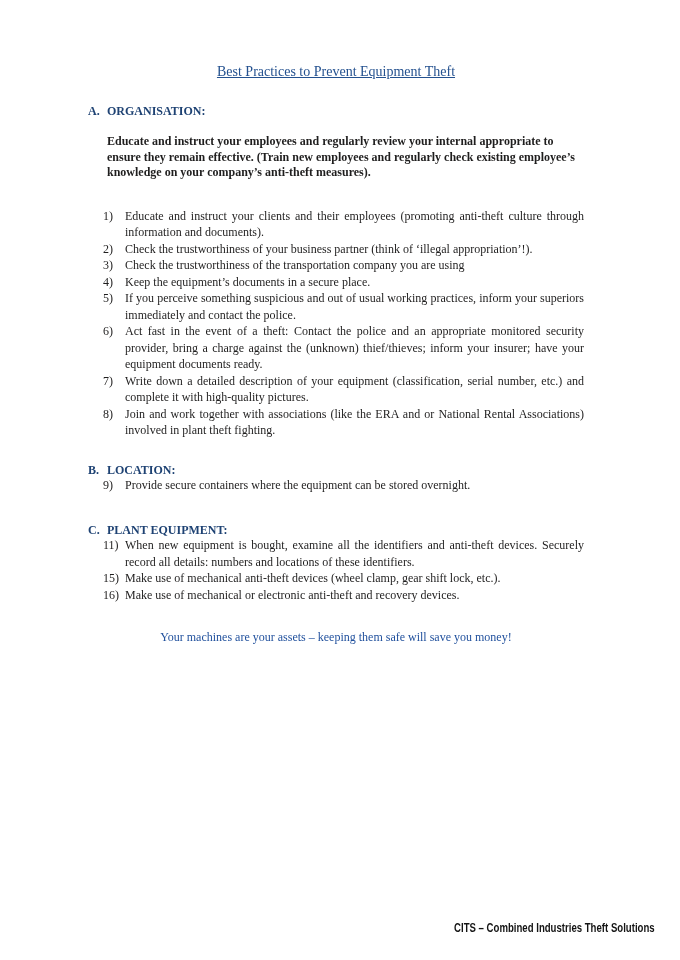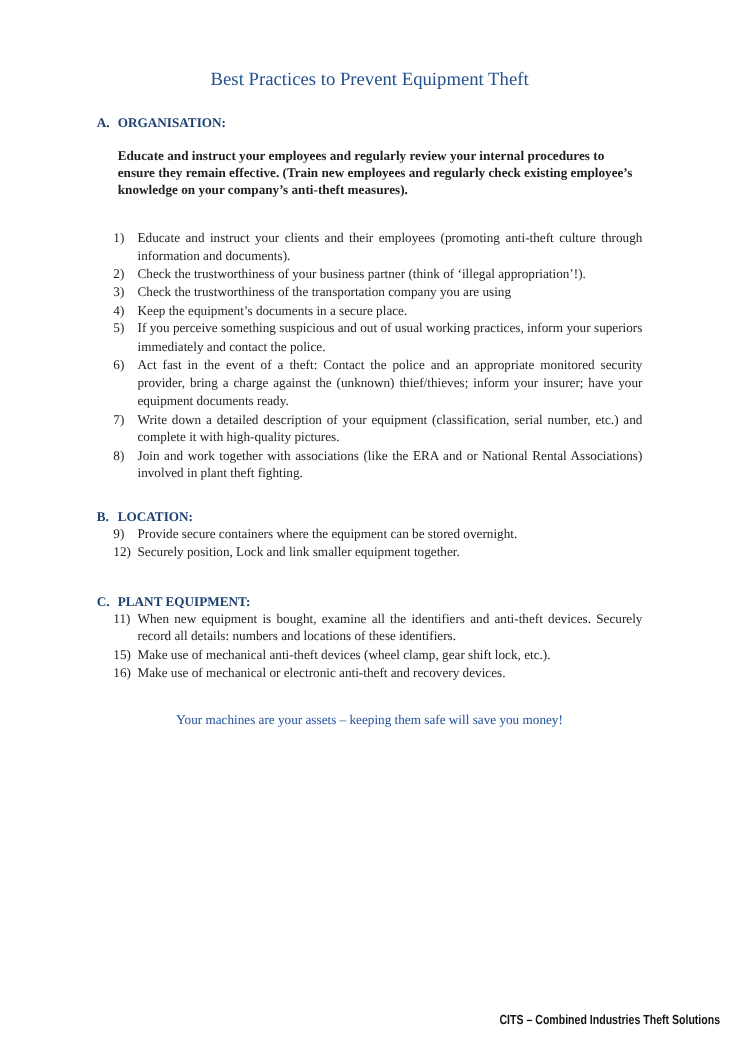--- a/index.html
+++ b/index.html
@@ -22,22 +22,23 @@
     position: absolute;
     left: 88px;
     top: 64px;
     width: 496px;
     font-size: 12px;
     color: var(--body-text);
   }
   .doc-title {
     text-align: center;
     color: var(--title-blue);
-    font-size: 17px;
+    font-size: 14px;
     line-height: 16px;
+    text-decoration: underline;
   }
   .sec-heading {
     display: flex;
     margin-top: 24px;
     font-weight: bold;
     color: var(--heading-blue);
     font-size: 12px;
     line-height: 14px;
   }
   .sec-letter { flex: none; width: 19px; }
@@ -84,21 +85,21 @@
 <div class="page">
   <div class="content">
 
     <div class="doc-title">Best Practices to Prevent Equipment Theft</div>
 
     <div>
       <div class="sec-heading">
         <span class="sec-letter">A.</span>
         <span class="sec-title">ORGANISATION:</span>
       </div>
-      <p class="intro">Educate and instruct your employees and regularly review your internal procedures to ensure they remain effective. (Train new employees and regularly check existing employee’s knowledge on your company’s anti-theft measures).</p>
+      <p class="intro">Educate and instruct your employees and regularly review your internal appropriate to ensure they remain effective. (Train new employees and regularly check existing employee’s knowledge on your company’s anti-theft measures).</p>
       <div class="list list-a">
         <div class="li">
           <span class="num">1)</span>
           <span class="txt">Educate and instruct your clients and their employees (promoting anti-theft culture through information and documents).</span>
         </div>
         <div class="li">
           <span class="num">2)</span>
           <span class="txt">Check the trustworthiness of your business partner (think of ‘illegal appropriation’!).</span>
         </div>
         <div class="li">
@@ -131,24 +132,20 @@
     <div class="sec-b">
       <div class="sec-heading">
         <span class="sec-letter">B.</span>
         <span class="sec-title">LOCATION:</span>
       </div>
       <div class="list">
         <div class="li">
           <span class="num">9)</span>
           <span class="txt">Provide secure containers where the equipment can be stored overnight.</span>
         </div>
-        <div class="li">
-          <span class="num">12)</span>
-          <span class="txt">Securely position, Lock and link smaller equipment together.</span>
-        </div>
       </div>
     </div>
 
     <div class="sec-c">
       <div class="sec-heading">
         <span class="sec-letter">C.</span>
         <span class="sec-title">PLANT EQUIPMENT:</span>
       </div>
       <div class="list">
         <div class="li">

